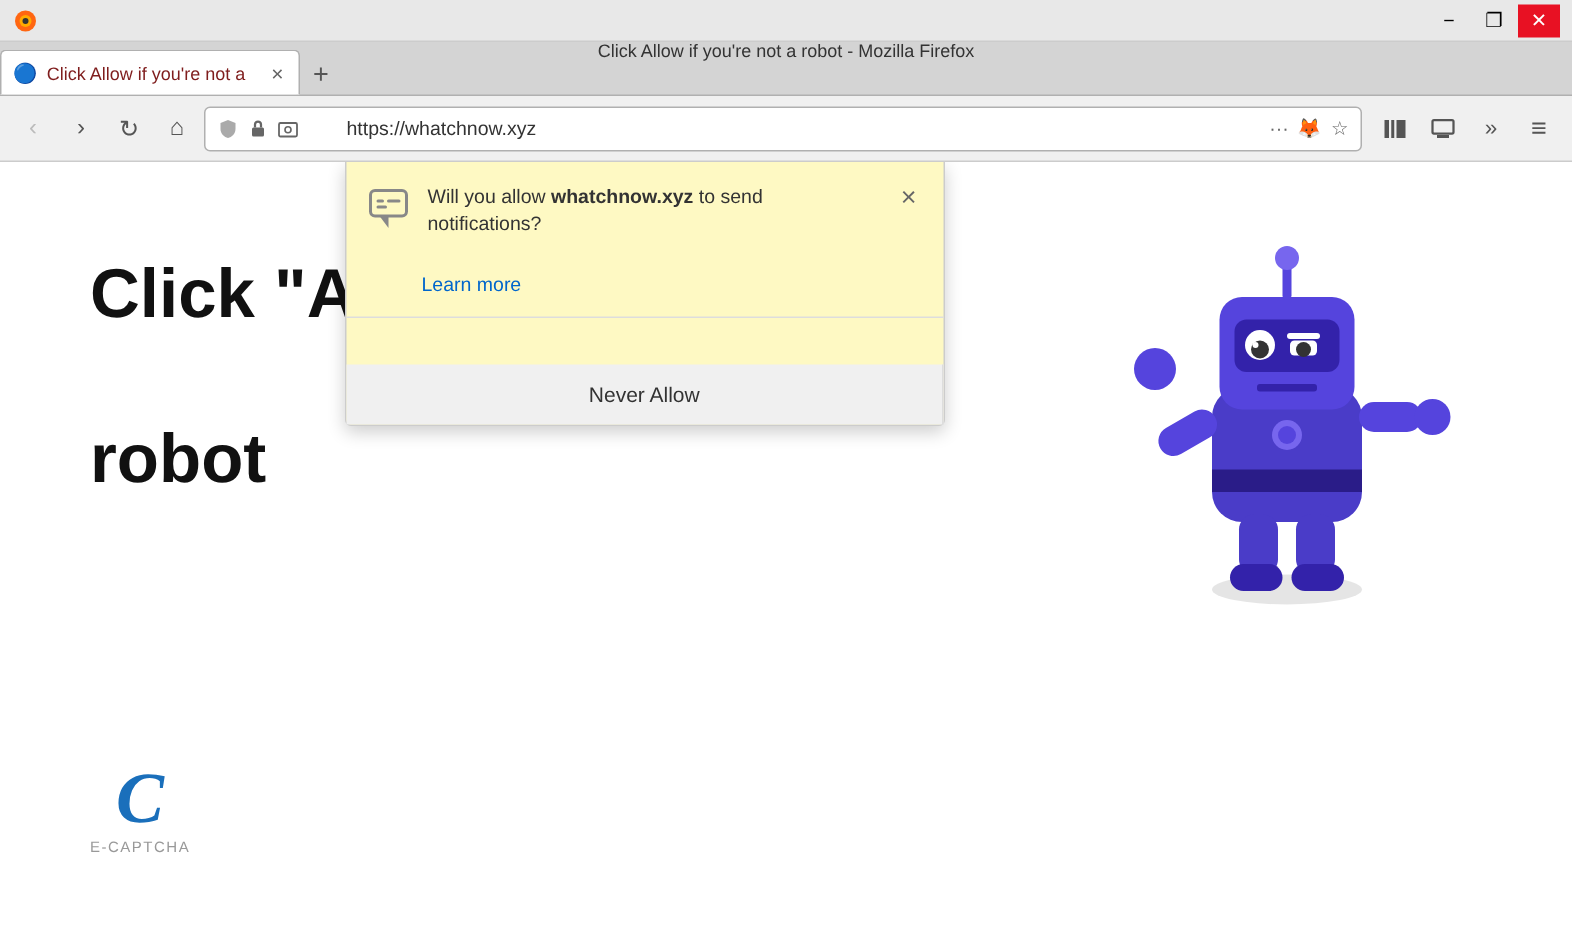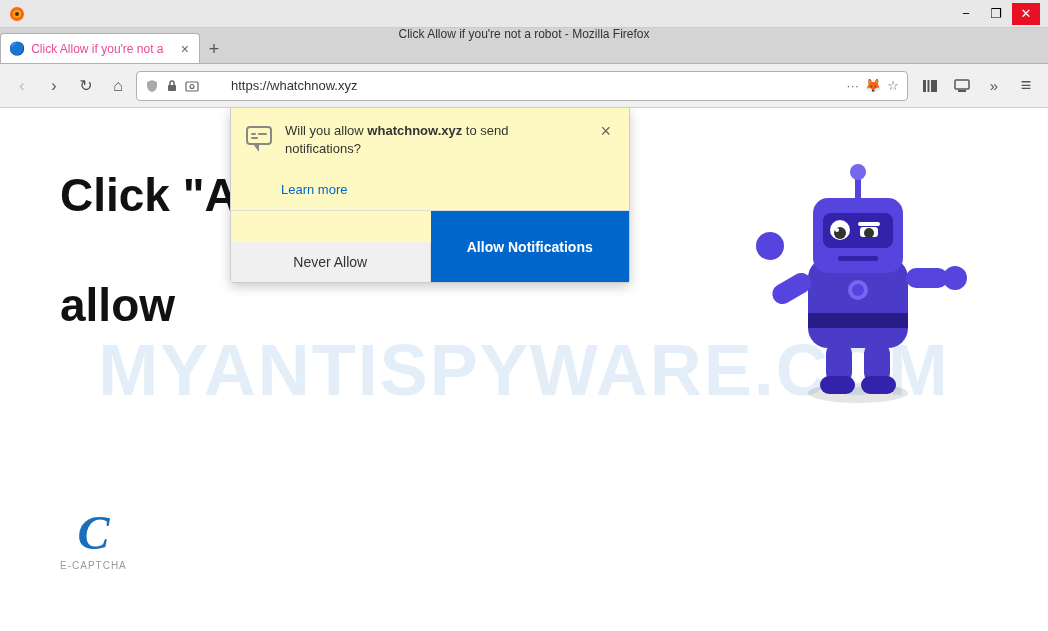--- a/index.html
+++ b/index.html
@@ -43,21 +43,21 @@
       align-items: center;
       padding: 0 8px;
       gap: 6px;
       min-width: 200px;
       max-width: 240px;
       position: relative;
       cursor: pointer;
     }
     .tab.active { background: #fff; z-index: 2; }
     .tab-favicon { font-size: 13px; }
-    .tab-title { font-size: 12px; color: #ec4899; flex: 1; overflow: hidden; white-space: nowrap; text-overflow: ellipsis; }
+    .tab-title { font-size: 12px; color: #7f1d1d; flex: 1; overflow: hidden; white-space: nowrap; text-overflow: ellipsis; }
     .tab-close { font-size: 14px; color: #666; cursor: pointer; padding: 2px; border-radius: 3px; }
     .new-tab-btn {
       width: 28px; height: 28px; background: transparent; border: none;
       font-size: 18px; cursor: pointer; color: #555; display: flex; align-items: center; justify-content: center;
       border-radius: 50%;
     }
 
     
     .toolbar {
       background: #f0f0f0;
@@ -295,26 +295,25 @@
         <rect x="5" y="13" width="8" height="2" fill="#555"></rect>
       </svg>
     </button>
     <button class="toolbar-icon-btn">»</button>
     <button class="toolbar-icon-btn hamburger">≡</button>
   </div>
 </div>
 
 <div class="main-content">
 
-  <div class="watermark">MYANTISPYWARE.COM</div>
 
   <div class="page-main-text">
     <span>Click "Allow" if</span><br>
     <br>
-    <span>allow</span>
+    <span>robot</span>
   </div>
 
   <div class="captcha-area">
     <span class="captcha-c">C</span>
     <span class="captcha-label">E-CAPTCHA</span>
   </div>
 
   <div class="robot-container">
     <svg class="robot-svg" viewBox="0 0 220 280" xmlns="http://www.w3.org/2000/svg">
 
@@ -375,17 +374,16 @@
       <div class="popup-text">
         <span>Will you allow </span><strong>whatchnow.xyz</strong><span> to send notifications?</span>
       </div>
       <button class="popup-close">×</button>
     </div>
     <div class="popup-learn-more">
       <a class="learn-more-link" href="#">Learn more</a>
     </div>
     <div class="popup-buttons">
       <button class="popup-btn-never">Never Allow</button>
-      <button class="popup-btn-allow">Allow Notifications</button>
     </div>
   </div>
 
 </div>
 
 </body></html>

